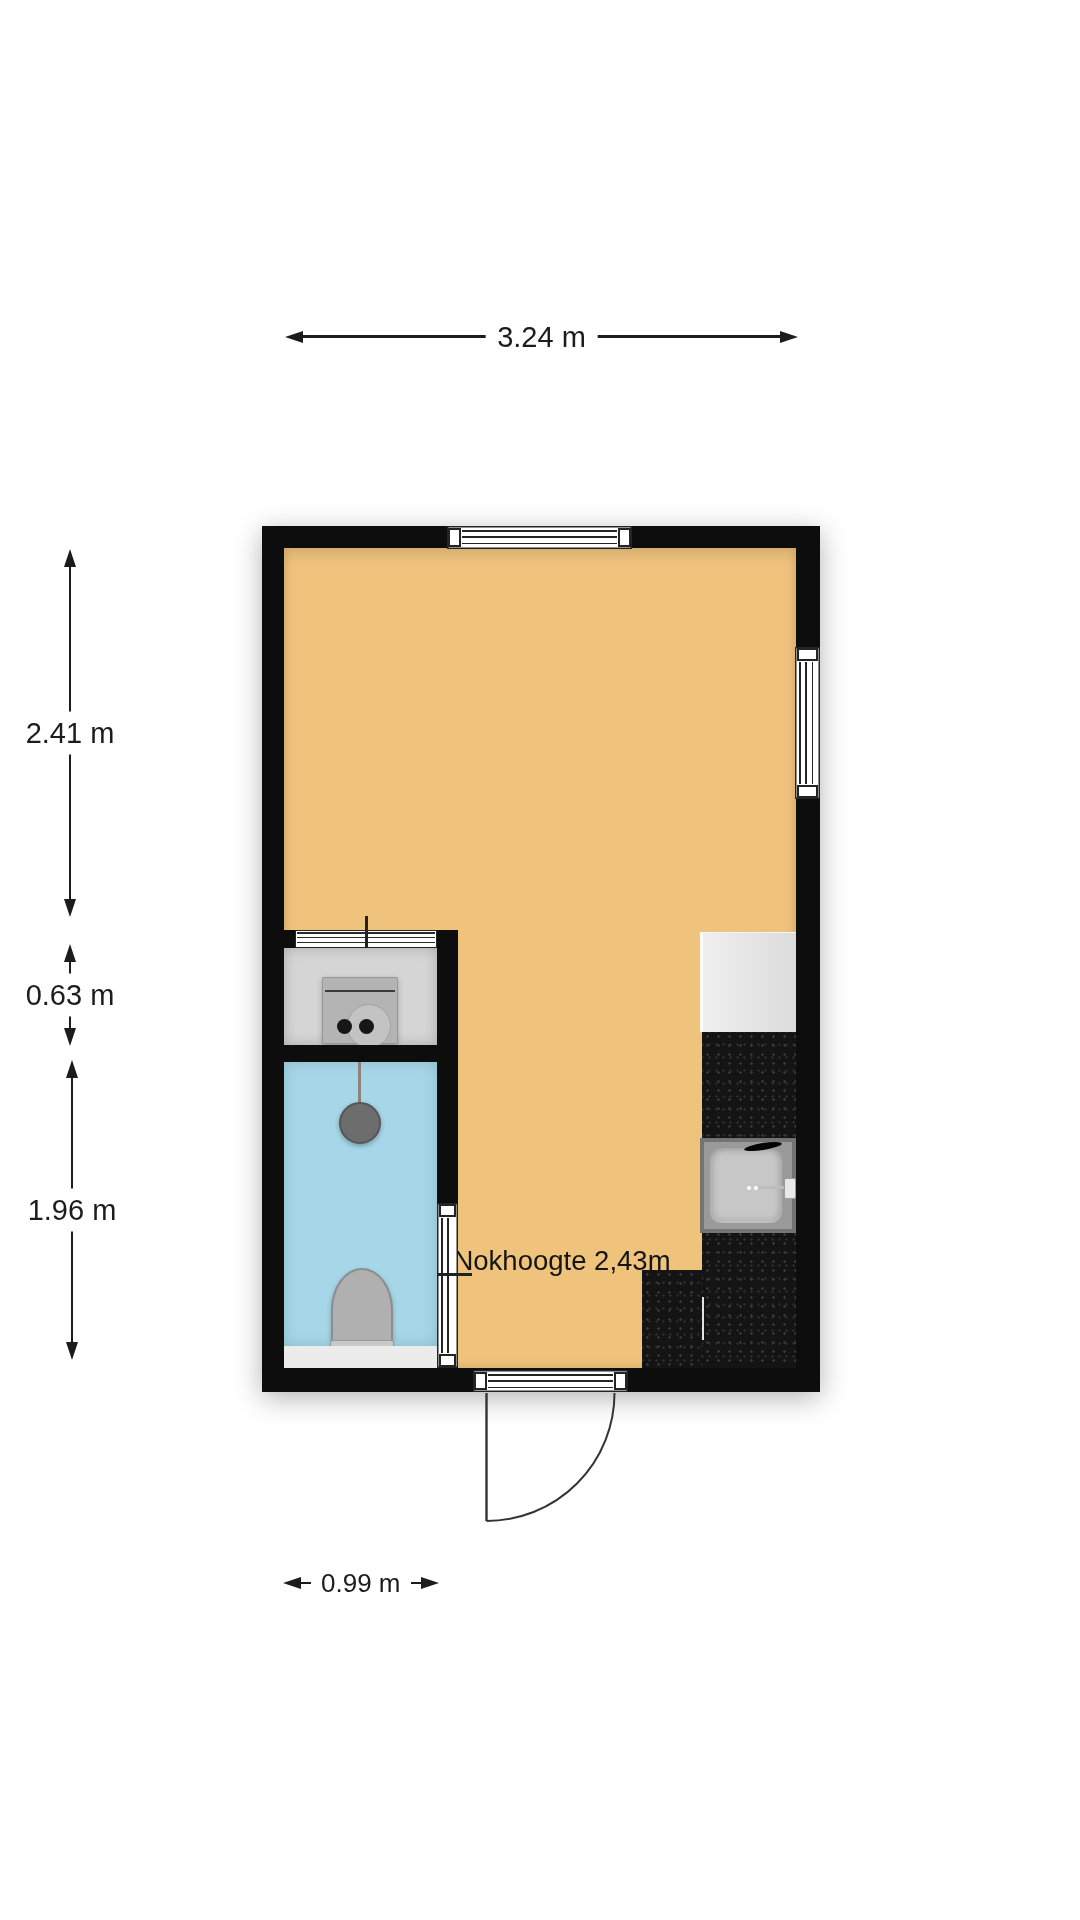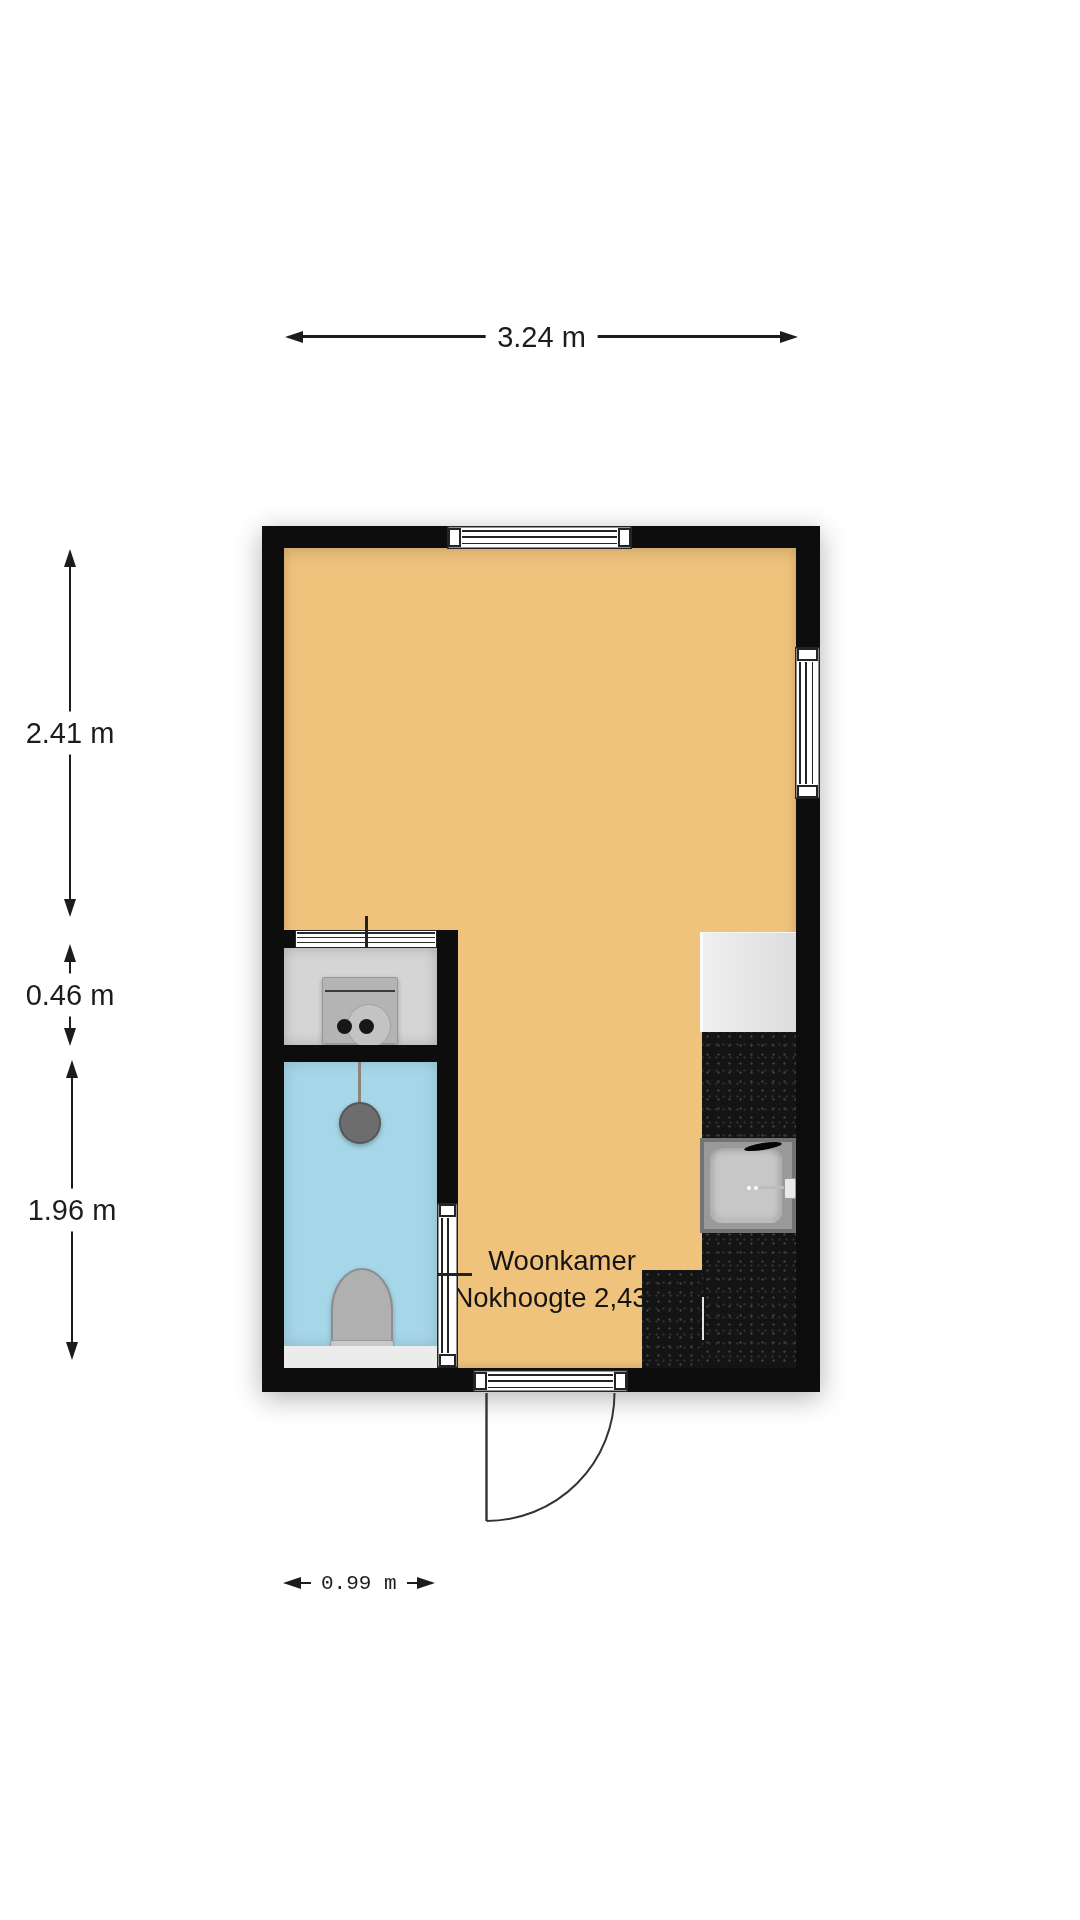--- a/index.html
+++ b/index.html
@@ -108,21 +108,21 @@
   .ah.d{border-width:18px 6.5px 0 6.5px;border-color:var(--dimension-text,#1c1c1c) transparent transparent transparent;}
   .dim-label{position:absolute;left:50%;top:50%;transform:translate(-50%,-50%);
        background:#fff;white-space:nowrap;font-size:29px;padding:5px 12px;}
   .dim-top{left:285px;top:330px;width:513px;height:13px;}
   .dim-left-1{left:63px;top:549px;height:368px;}
   .dim-left-2{left:63px;top:944px;height:102px;}
   .dim-left-3{left:65px;top:1060px;height:300px;}
   .dim-right{left:1002px;top:540px;height:852px;}
   .dim-bottom{left:283px;top:1565px;height:36px;}
   .dim-bottom .stub{width:10px;height:2.6px;background:var(--dimension-text,#1c1c1c);}
-  .dim-bottom .bottom-label{font-size:21px;padding:0 10px;white-space:nowrap;font-family:Liberation Mono, monospace;}
+  .dim-bottom .bottom-label{font-size:26px;padding:0 10px;white-space:nowrap;}
 </style>
 </head>
 <body>
 
 <div class="canvas">
 
   <div class="dim dim-top">
     <span class="ah l"></span>
     <span class="line-h"></span>
     <span class="ah r"></span>
@@ -132,21 +132,21 @@
   <div class="dim v dim-left-1">
     <span class="ah u"></span>
     <span class="line-v"></span>
     <span class="ah d"></span>
     <span class="dim-label">2.41 m</span>
   </div>
   <div class="dim v dim-left-2">
     <span class="ah u"></span>
     <span class="line-v"></span>
     <span class="ah d"></span>
-    <span class="dim-label">0.46 m</span>
+    <span class="dim-label">0.63 m</span>
   </div>
   <div class="dim v dim-left-3">
     <span class="ah u"></span>
     <span class="line-v"></span>
     <span class="ah d"></span>
     <span class="dim-label">1.96 m</span>
   </div>
 
 
   <div class="dim dim-bottom">
@@ -154,21 +154,20 @@
     <span class="stub"></span>
     <span class="bottom-label">0.99 m</span>
     <span class="stub"></span>
     <span class="ah r"></span>
   </div>
 
   <div class="plan">
 
     <div class="room-main">
       <div class="room-label">
-        <div>Woonkamer</div>
         <div>Nokhoogte 2,43m</div>
       </div>
     </div>
 
     <div class="win window-top abs">
       <span class="cap h" style="left:1px"></span>
       <span class="glass-h"></span>
       <span class="cap h" style="right:1px"></span>
     </div>
     <div class="win window-right abs">

